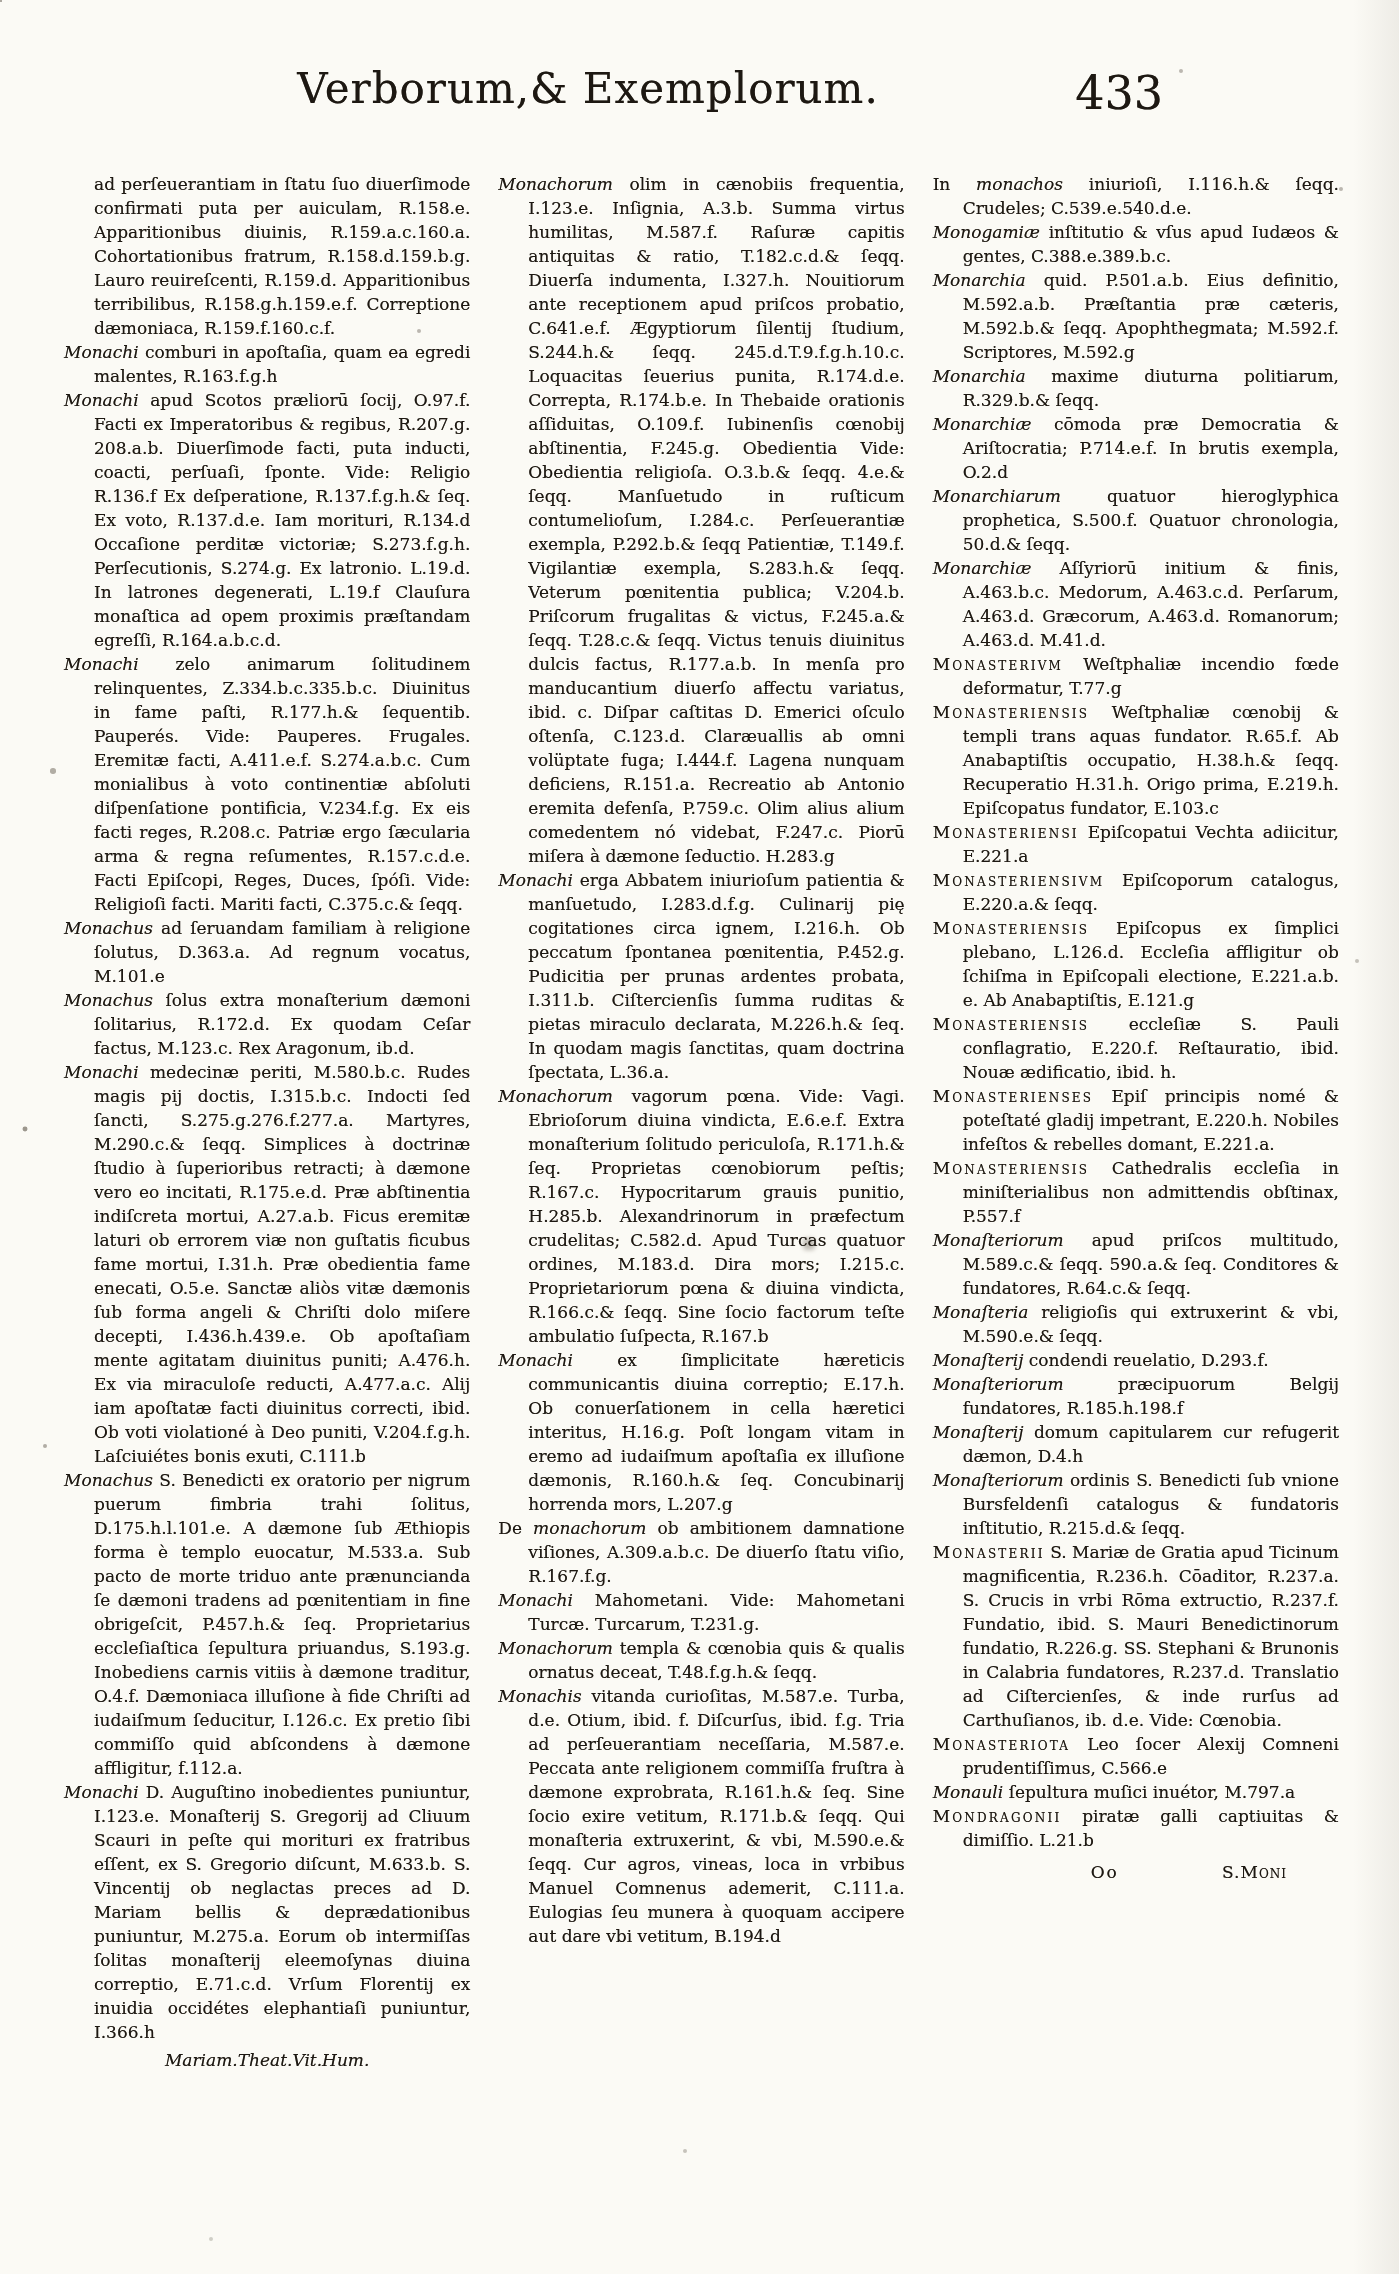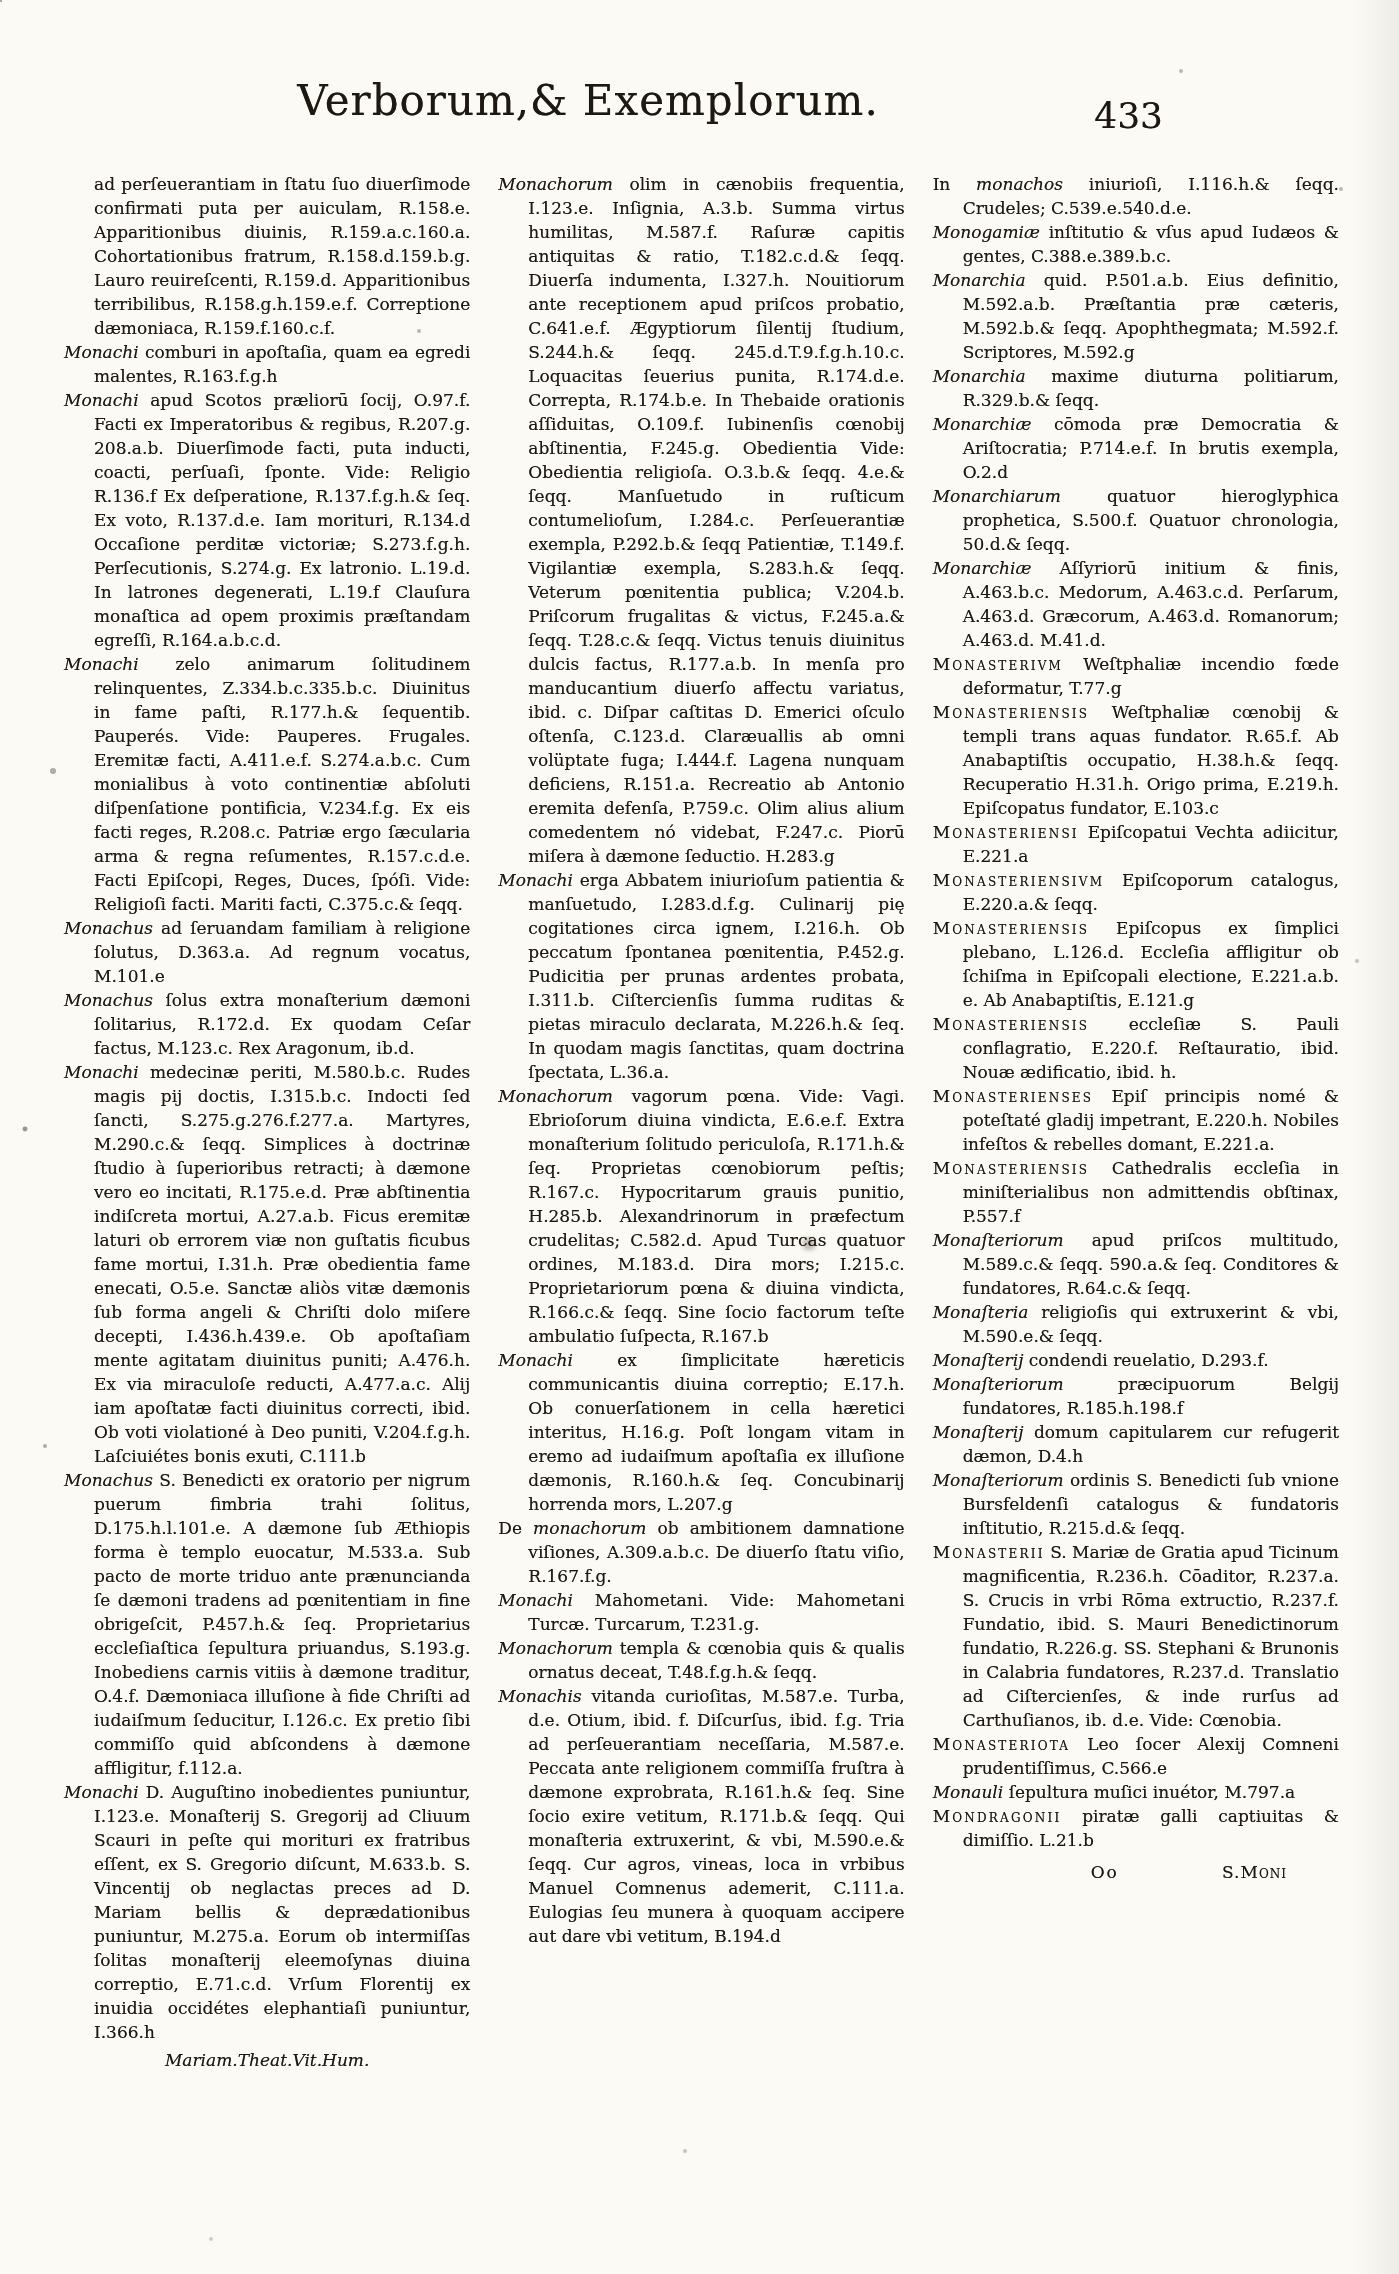--- a/index.html
+++ b/index.html
@@ -10,30 +10,29 @@
     background:#fbfaf5;
     color:#1d1812;
     font-family:"DejaVu Serif","Liberation Serif",serif;
     overflow:hidden;
   }
   .page::after{
     content:"";position:absolute;top:0;right:0;width:46px;height:100%;
     background:linear-gradient(to right,rgba(60,50,30,0),rgba(60,50,30,0.07));
     pointer-events:none;
   }
-  .header{position:absolute;top:76px;left:0;width:100%;height:70px;}
+  .header{position:absolute;top:64px;left:0;width:100%;height:70px;}
   .title{
     position:absolute;left:588px;transform:translateX(-50%);
     font-size:42px;letter-spacing:1px;white-space:nowrap;
     text-shadow:0 0 0.5px rgba(25,18,8,0.65);
   }
   .pagenum{
-    position:absolute;right:236px;top:2px;font-size:36px;
+    position:absolute;right:236px;top:2px;font-size:46px;
     text-shadow:0 0 0.5px rgba(25,18,8,0.65);
-    margin-top:17px;
   }
   .cols{
     position:absolute;top:172px;left:64px;right:60px;
     display:flex;gap:28px;
   }
   .col{
     flex:1 1 0;min-width:0;
     font-size:17px;line-height:24px;
     text-align:justify;
     text-shadow:0 0 0.4px rgba(25,18,8,0.55);

